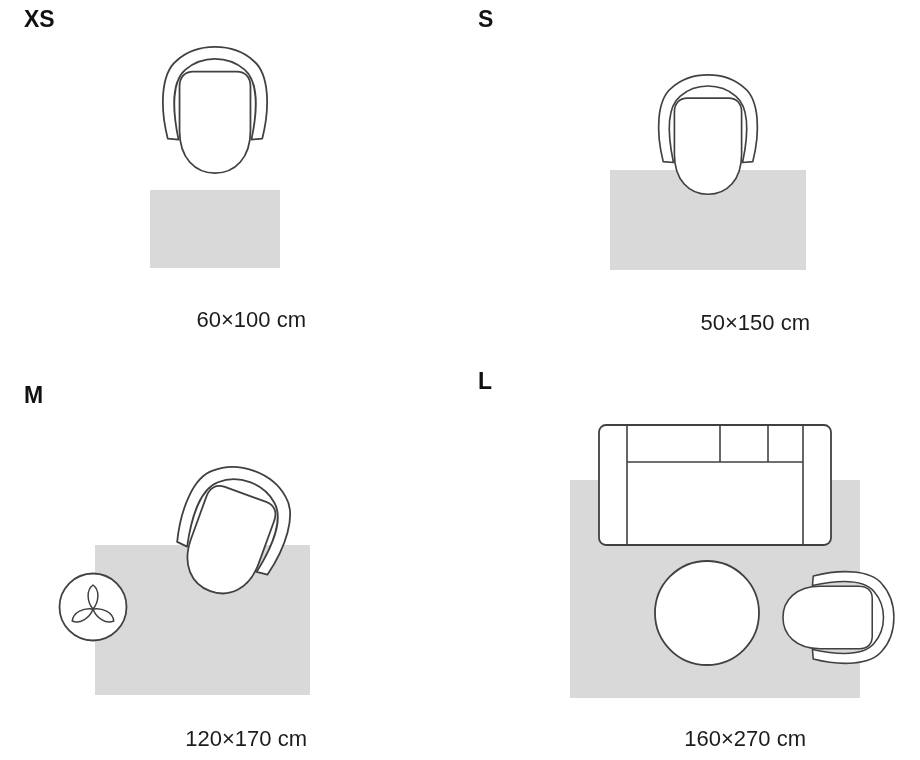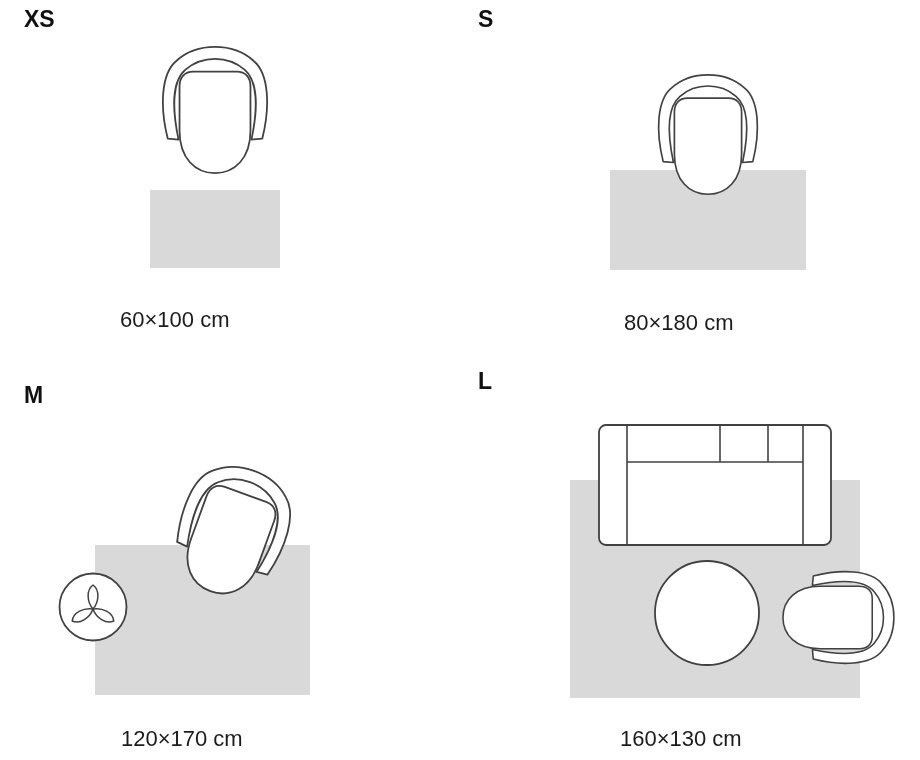--- a/index.html
+++ b/index.html
@@ -1,21 +1,21 @@
 <!DOCTYPE html>
 <html><head>
 <meta charset="utf-8">
 <style>
   html,body{margin:0;padding:0;background:#ffffff;}
   #canvas{
     position:relative;width:920px;height:760px;background:#ffffff;
     font-family:"Liberation Sans","DejaVu Sans",sans-serif;overflow:hidden;
   }
   .size-label{position:absolute;margin:0;font-weight:700;font-size:23px;color:#111111;}
-  .caption{position:absolute;font-size:22px;color:#1c1c1c;text-align:left;white-space:nowrap;}
+  .caption{position:absolute;font-size:22px;color:#1c1c1c;text-align:right;white-space:nowrap;}
   .rug{position:absolute;background:#d9d9d9;}
   .art{position:absolute;}
 </style>
 </head>
 <body>
 
 <div id="canvas">
 
   <svg width="0" height="0" style="position:absolute" aria-hidden="true">
     <defs>
@@ -34,21 +34,21 @@
     <div class="rug" style="left:150px;top:190px;width:130px;height:78px"></div>
     <div class="caption" style="left:120px;top:307px;width:186px">60×100 cm</div>
   </section>
 
   <section>
     <h2 class="size-label" style="left:478px;top:6px">S</h2>
     <div class="rug" style="left:610px;top:170px;width:196px;height:100px"></div>
     <svg class="art" style="left:652px;top:72px" width="112" height="126" viewBox="0 0 120 135">
       <use href="#chair-top"></use>
     </svg>
-    <div class="caption" style="left:624px;top:310px;width:186px">80×180 cm</div>
+    <div class="caption" style="left:624px;top:310px;width:186px">50×150 cm</div>
   </section>
 
   <section>
     <h2 class="size-label" style="left:24px;top:382px">M</h2>
     <div class="rug" style="left:95px;top:545px;width:215px;height:150px"></div>
     <svg class="art" style="left:172px;top:464px;transform:rotate(20deg)" width="120" height="135" viewBox="0 0 120 135">
       <use href="#chair-top"></use>
     </svg>
     <svg class="art" style="left:57px;top:571px" width="72" height="72" viewBox="0 0 72 72">
       <circle cx="36" cy="36" r="33.5" fill="#ffffff" stroke="#414141" stroke-width="1.8"></circle>
@@ -73,16 +73,16 @@
         <line x1="122" y1="1" x2="122" y2="38"></line>
         <line x1="170" y1="1" x2="170" y2="38"></line>
       </g>
     </svg>
     <svg class="art" style="left:653px;top:559px" width="108" height="108" viewBox="0 0 108 108">
       <circle cx="54" cy="54" r="52" fill="#ffffff" stroke="#414141" stroke-width="1.8"></circle>
     </svg>
     <svg class="art" style="left:786px;top:559px;transform:rotate(90deg)" width="104" height="117" viewBox="0 0 120 135">
       <use href="#chair-top"></use>
     </svg>
-    <div class="caption" style="left:620px;top:726px;width:186px">160×130 cm</div>
+    <div class="caption" style="left:620px;top:726px;width:186px">160×270 cm</div>
   </section>
 
 </div>
 
 </body></html>

